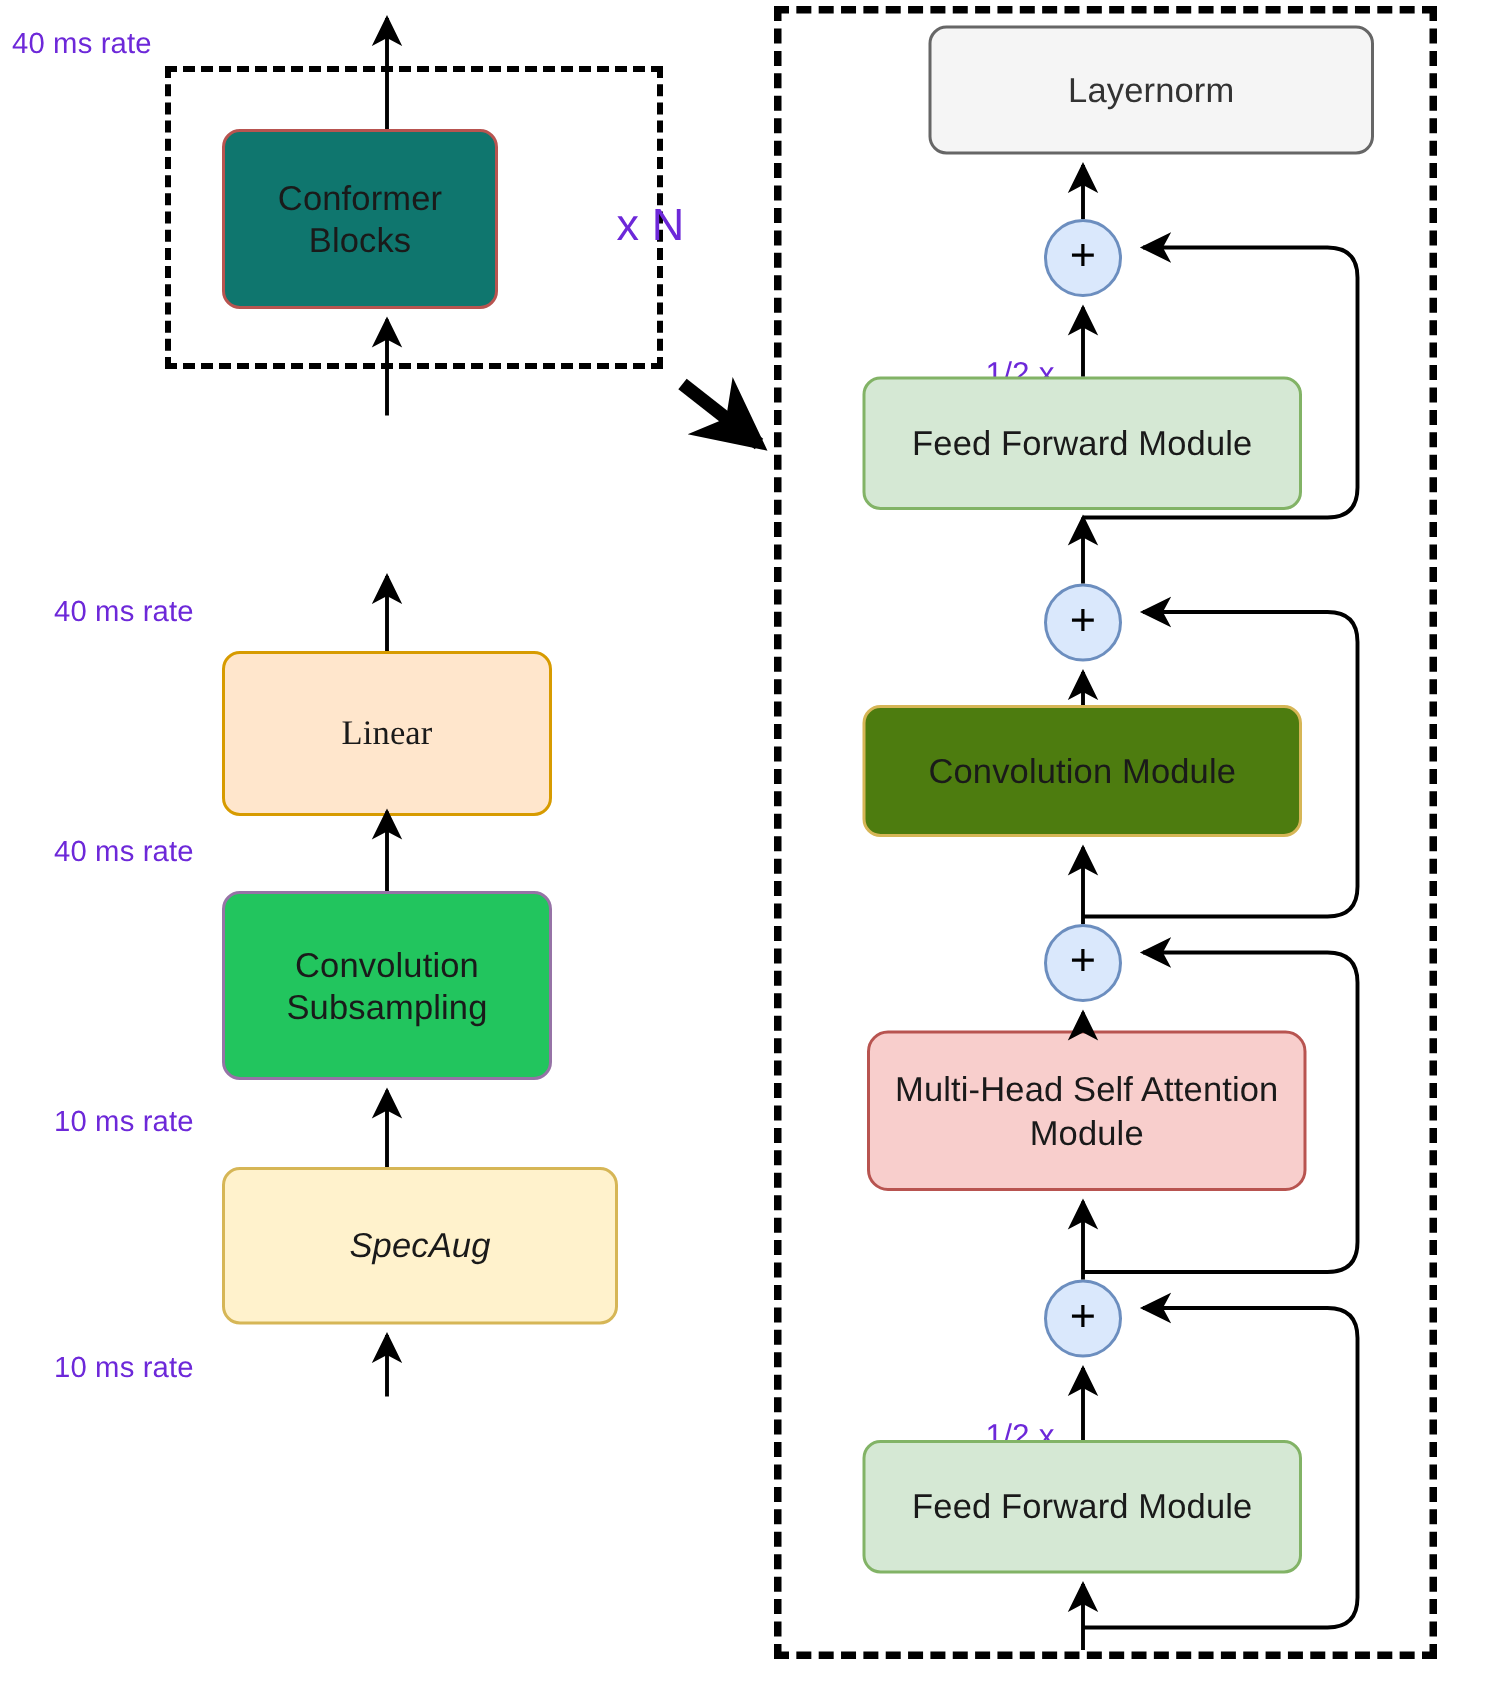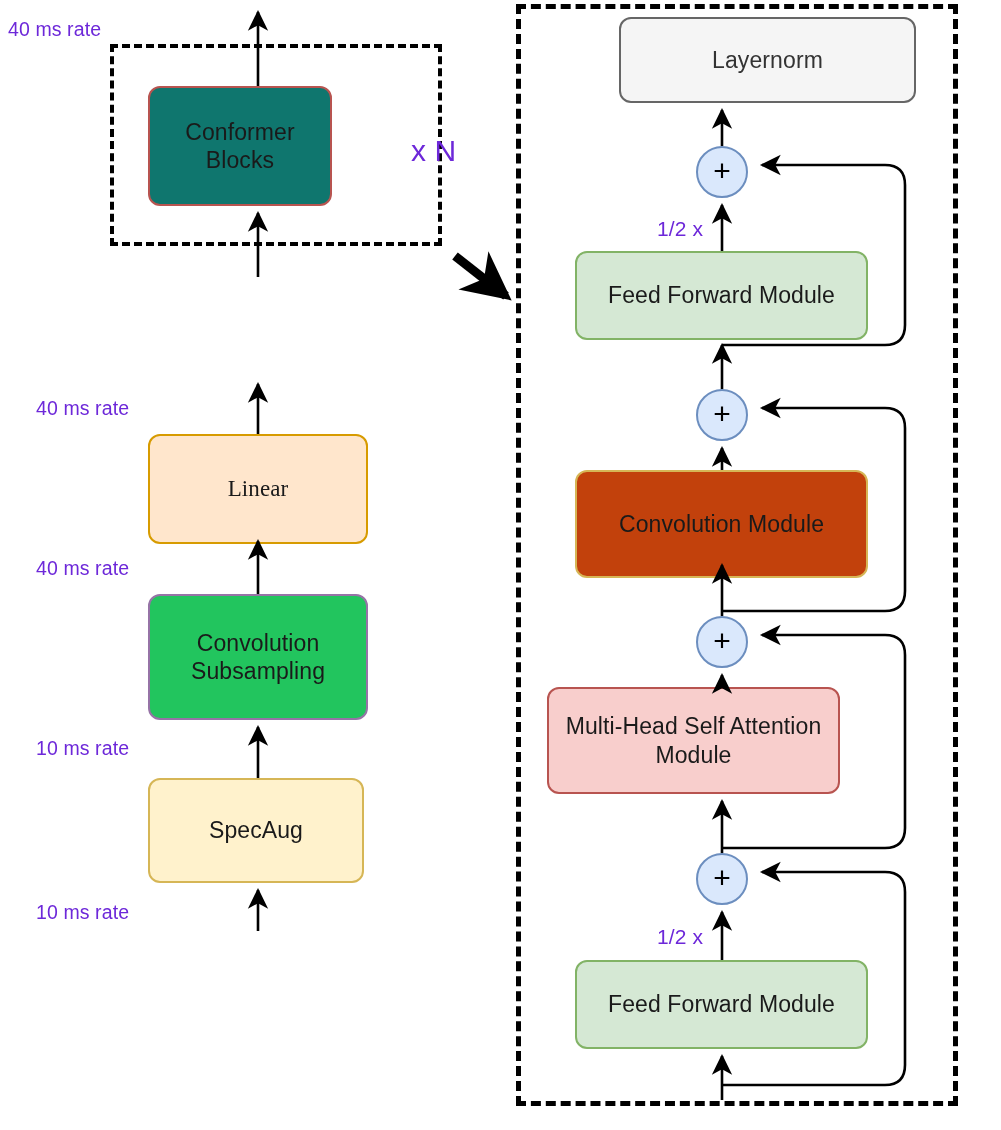--- a/index.html
+++ b/index.html
@@ -37,21 +37,21 @@
     padding: 0 8px;
   }
   .plain-label {
     position: absolute;
     font-size: 19px;
     color: #6d28d9;
     white-space: nowrap;
     letter-spacing: 0.1px;
   }
   .rate-label { font-size: 19.5px; }
-  .half-label { font-size: 21px; }
+  .half-label { font-size: 21px; margin-top: 21px; }
   .xn-label { font-size: 30px; margin-left: 29px; }
 
   .group-box {
     position: absolute;
     box-sizing: border-box;
     border: 4px dashed #000000;
     background: transparent;
   }
   .group-box.thick {
     border-width: 5px;
@@ -97,21 +97,21 @@
 
   <div class="node" style="left:148px; top:434px; width:220px; height:110px; background:#ffe6cc; border-color:#d79b00;font-family:Liberation Serif, serif;">
     <span class="node-label">Linear</span>
   </div>
 
   <div class="node" style="left:148px; top:594px; width:220px; height:126px; background:#22c55e; border-color:#9673a6;">
     <span class="node-label">Convolution
 Subsampling</span>
   </div>
 
-  <div class="node" style="left:148px; top:778px; width:216px; height:105px; background:#fff2cc; border-color:#d6b656;">
+  <div class="node" style="left:148px; top:778px; width:264px; height:105px; background:#fff2cc; border-color:#d6b656;font-style:italic;">
     <span class="node-label">SpecAug</span>
   </div>
 
   <div class="plain-label rate-label" style="left:8px; top:18px;">40 ms rate</div>
   <div class="plain-label rate-label" style="left:36px; top:397px;">40 ms rate</div>
   <div class="plain-label rate-label" style="left:36px; top:557px;">40 ms rate</div>
   <div class="plain-label rate-label" style="left:36px; top:737px;">10 ms rate</div>
   <div class="plain-label rate-label" style="left:36px; top:901px;">10 ms rate</div>
 
   <div class="group-box thick" style="left:516px; top:4px; width:442px; height:1102px;"></div>
@@ -127,29 +127,29 @@
   <div class="plain-label half-label" style="left:657px; top:217px;">1/2 x</div>
 
   <div class="node" style="left:575px; top:251px; width:293px; height:89px; background:#d5e8d4; border-color:#82b366;">
     <span class="node-label">Feed Forward Module</span>
   </div>
 
   <div class="adder" style="left:696px; top:389px;">
     <span>+</span>
   </div>
 
-  <div class="node" style="left:575px; top:470px; width:293px; height:108px; background:#c2410c; border-color:#d6b656;">
+  <div class="node" style="left:575px; top:470px; width:293px; height:88px; background:#4d7c0f; border-color:#d6b656;">
     <span class="node-label">Convolution Module</span>
   </div>
 
   <div class="adder" style="left:696px; top:616px;">
     <span>+</span>
   </div>
 
-  <div class="node" style="left:547px; top:687px; width:293px; height:107px; background:#f8cecc; border-color:#b85450;">
+  <div class="node" style="left:578px; top:687px; width:293px; height:107px; background:#f8cecc; border-color:#b85450;border-radius:14px;">
     <span class="node-label">Multi-Head Self Attention
 Module</span>
   </div>
 
   <div class="adder" style="left:696px; top:853px;">
     <span>+</span>
   </div>
 
   <div class="plain-label half-label" style="left:657px; top:925px;">1/2 x</div>
 

